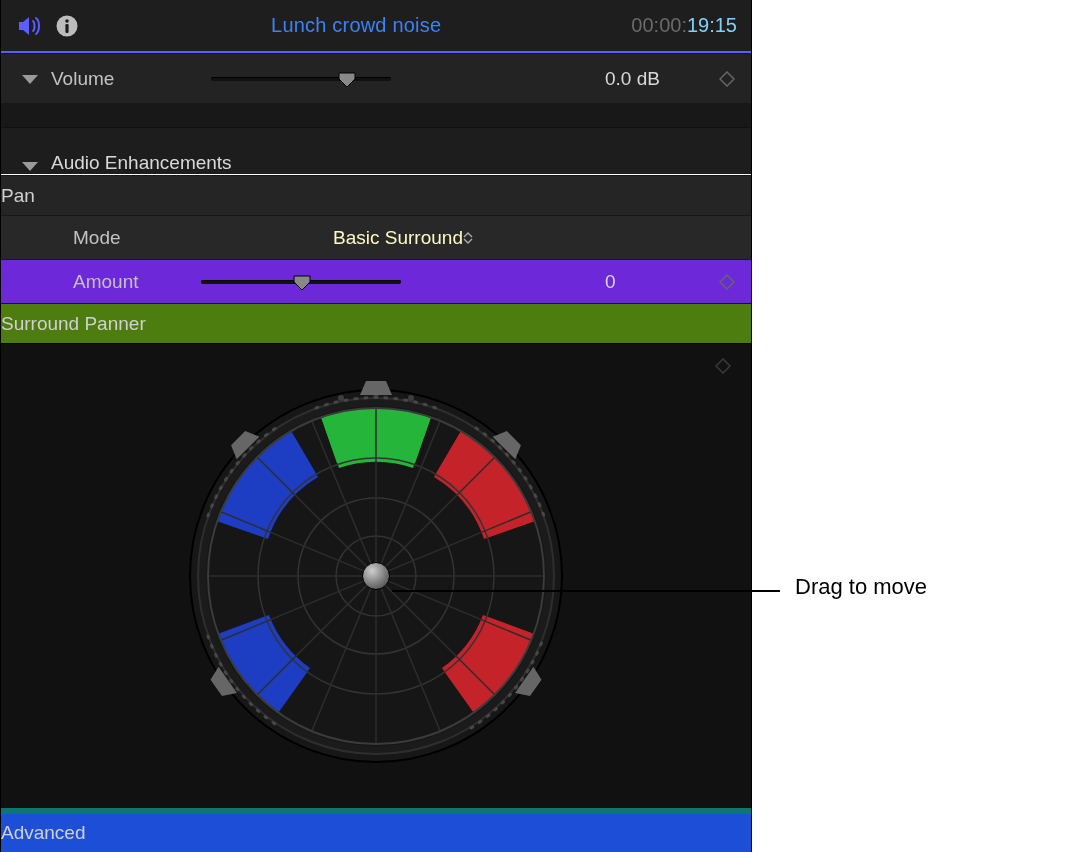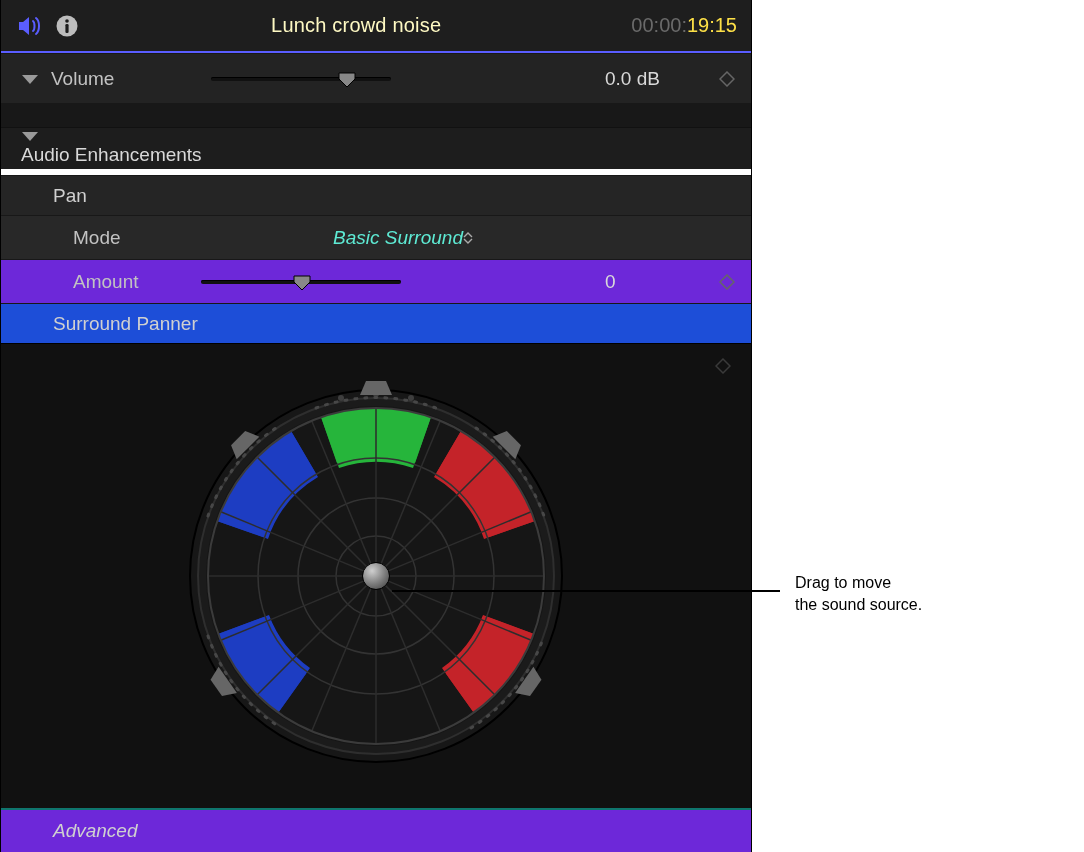--- a/index.html
+++ b/index.html
@@ -26,24 +26,24 @@
     padding: 0 14px;
     border-bottom: 2px solid #5a5dff;
   }
   .icon-btn {
     display: inline-flex; align-items: center; justify-content: center;
     width: 28px; height: 28px; cursor: pointer;
   }
   .header .spacer1 { width: 10px; }
   .clip-title {
     flex: 1; text-align: center;
-    color: #fef9c3; font-size: 20px; letter-spacing: .2px;
+    color: #3b82f6; font-size: 20px; letter-spacing: .2px;
   }
   .timecode { color: #6a6a6a; font-size: 20px; font-variant-numeric: tabular-nums; }
-  .timecode .active { color: #fde047; }
+  .timecode .active { color: #7dd3fc; }
 
   
   .row {
     display: flex; align-items: center;
     height: 44px;
     padding: 0 16px 0 20px;
     background: #232323;
     border-top: 1px solid #181818;
   }
   .row.darker { background: #6d28d9; }
@@ -53,59 +53,58 @@
   .row .kf    { width: 45px; display:flex; justify-content:flex-end; }
 
   .disclosure {
     width: 22px; height: 16px; margin-right: 8px;
     display:inline-flex; align-items:center;
   }
   .disclosure svg { display:block; }
 
   .section-head {
     height: 48px;
-    display:flex; align-items:flex-start;
+    display:flex; align-items:flex-end;
     padding: 0 16px 0 20px;
     background: #1d1d1d;
-    border-top: 1px solid #111; border-bottom: 6px solid #ffffff; flex-direction: column;
+    border-top: 1px solid #111; border-bottom: 1px solid #ffffff;
   }
   .section-head .label { color: #d9d9d9; font-size: 19px; }
 
   .subhead {
     height: 40px;
     display:flex; align-items:center;
-    padding-left: 52px;
     background: #252525;
     color: #d0d0d0; font-size: 19px;
     border-top: 1px solid #181818;
   }
-  .subhead.tight { background: #1d4ed8; }
-  .subhead.adv { background: #6d28d9; height: 44px; border-top:2px solid #0f766e;font-style:italic; }
+  .subhead.tight { background: #4d7c0f; }
+  .subhead.adv { background: #1d4ed8; height: 44px; border-top:6px solid #0f766e; }
 
   .indent .label { margin-left: 52px; flex-basis: 128px; }
 
   
   .slider {
     position: relative; height: 20px; width: 180px;
   }
   .slider .track {
     position:absolute; left:0; right:0; top:50%; height:4px; margin-top:-2px;
     background:#111; border-radius:2px;
     box-shadow: inset 0 1px 0 #000;
   }
   .slider .thumb {
     position:absolute; top:50%; width:18px; height:16px;
     transform: translate(-50%,-50%);
   }
   .slider .thumb svg { display:block; }
 
   .popup {
     display:inline-flex; align-items:center;
-    color:#5eead4; font-size:19px;
-    cursor:pointer;font-style:italic;
+    color:#fef9c3; font-size:19px;
+    cursor:pointer;
   }
   .popup .chevs { display:inline-flex; flex-direction:column; line-height:0; }
 
   .kf svg { display:block; }
 
   
   .panner-area {
     position: relative;
     flex: 1;
     background: #111;
@@ -131,21 +130,21 @@
   
   .callout-line {
     position:absolute;
     top: 590px; left: 392px;
     width: 388px; height: 2px;
     background: #000;
   }
   .callout {
     position:absolute;
     left: 795px; top: 572px;
-    color:#000; font-size:16px; line-height:1.35;
+    color:#000; font-size:22px; line-height:1.35;
     font-family: -apple-system, "Helvetica Neue", Arial, sans-serif;
   }
 </style>
 </head>
 <body>
 
 <div class="panel">
 
   <div class="header">
     <span class="icon-btn">
@@ -351,14 +350,13 @@
 
   <div class="subhead adv">
     <span>Advanced</span>
   </div>
 
 </div>
 
 <div class="callout-line"></div>
 <div class="callout">
   <div>Drag to move</div>
-  <div>the sound source.</div>
 </div>
 
 </body></html>

